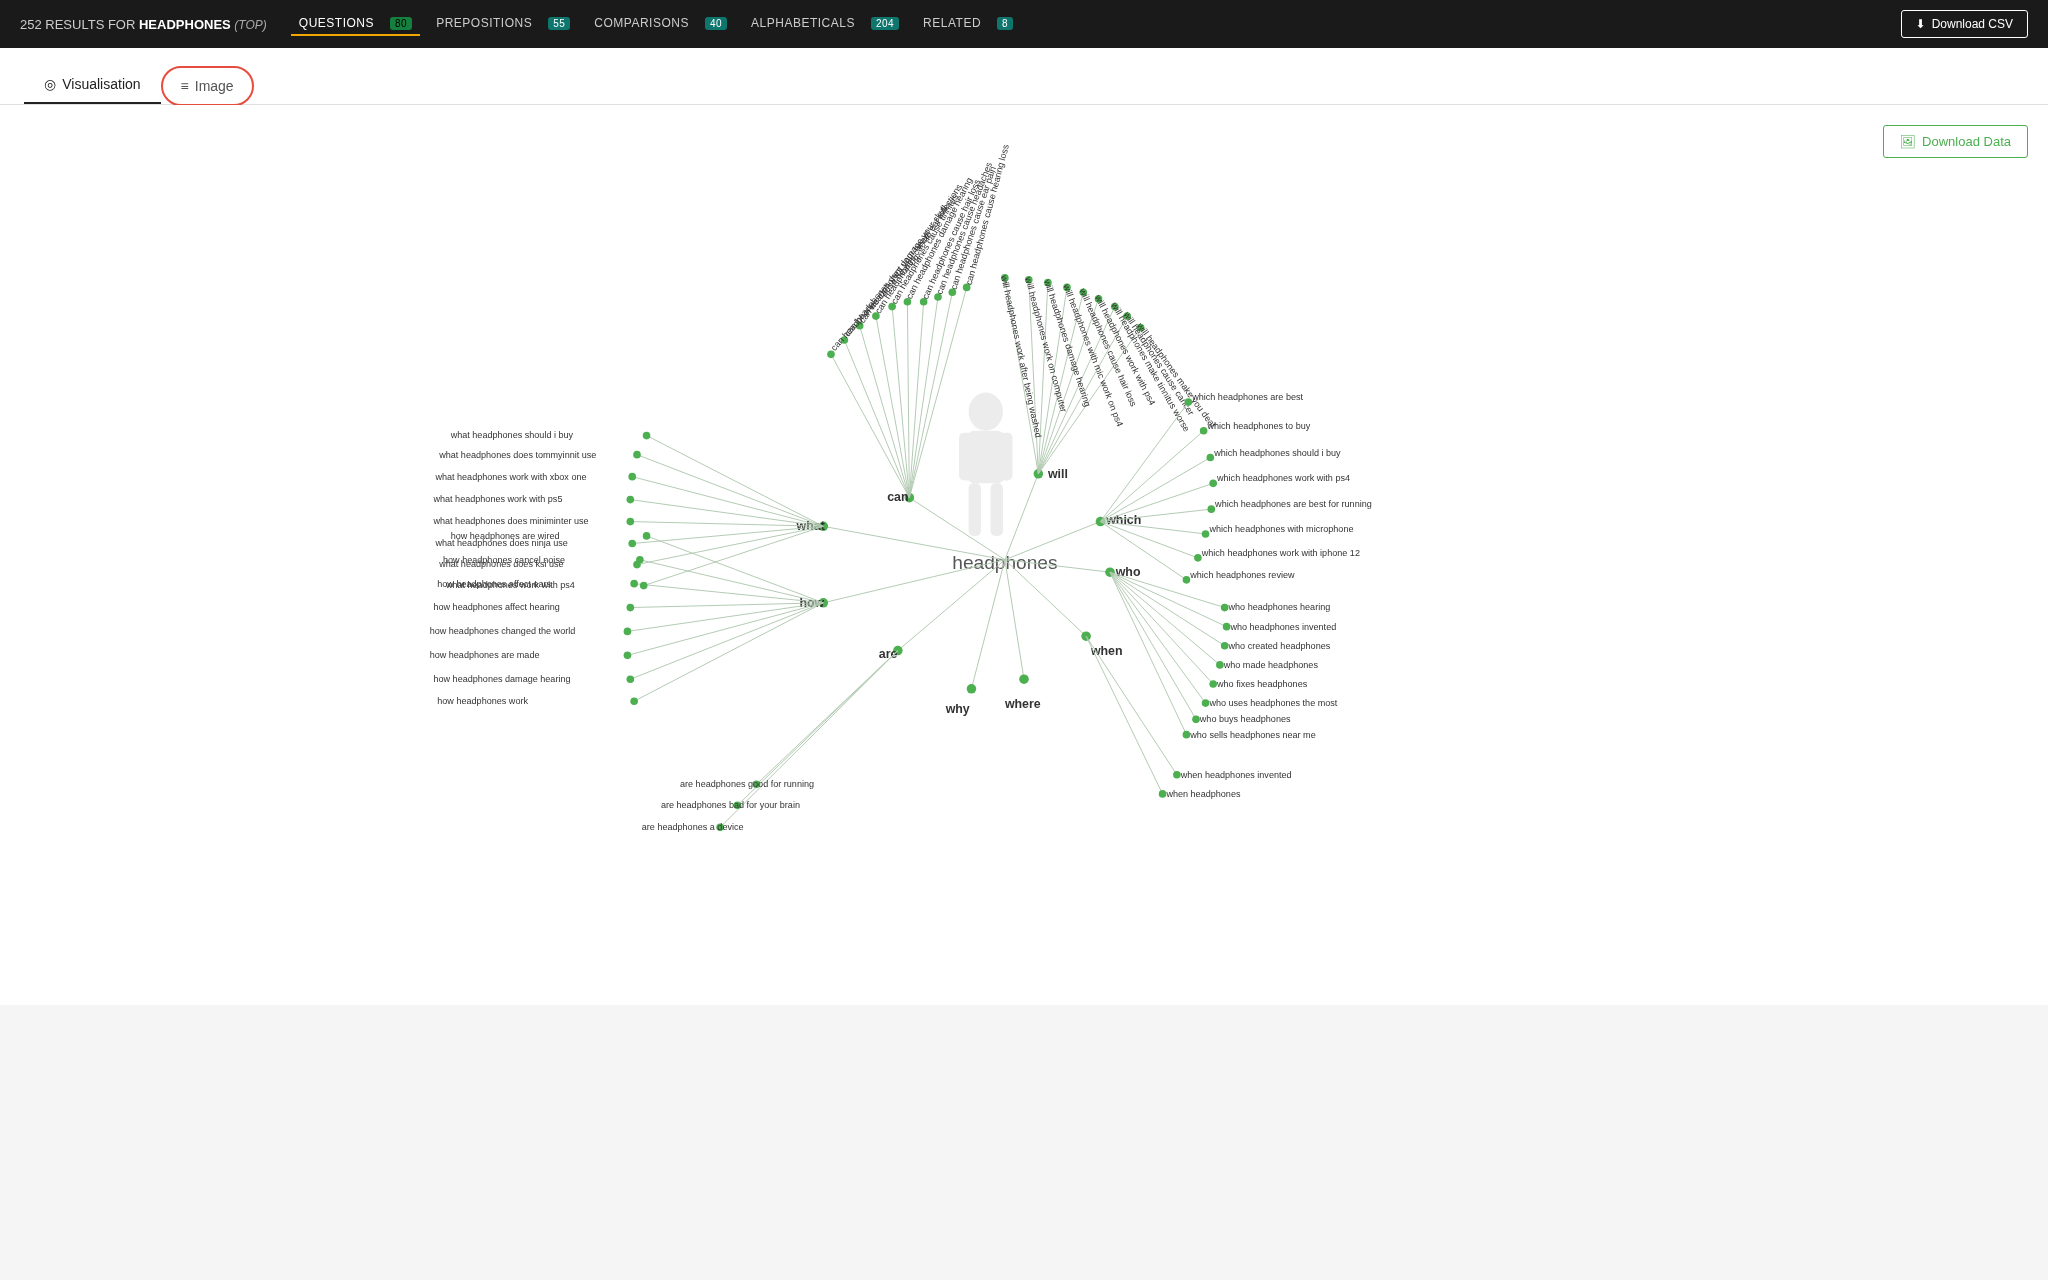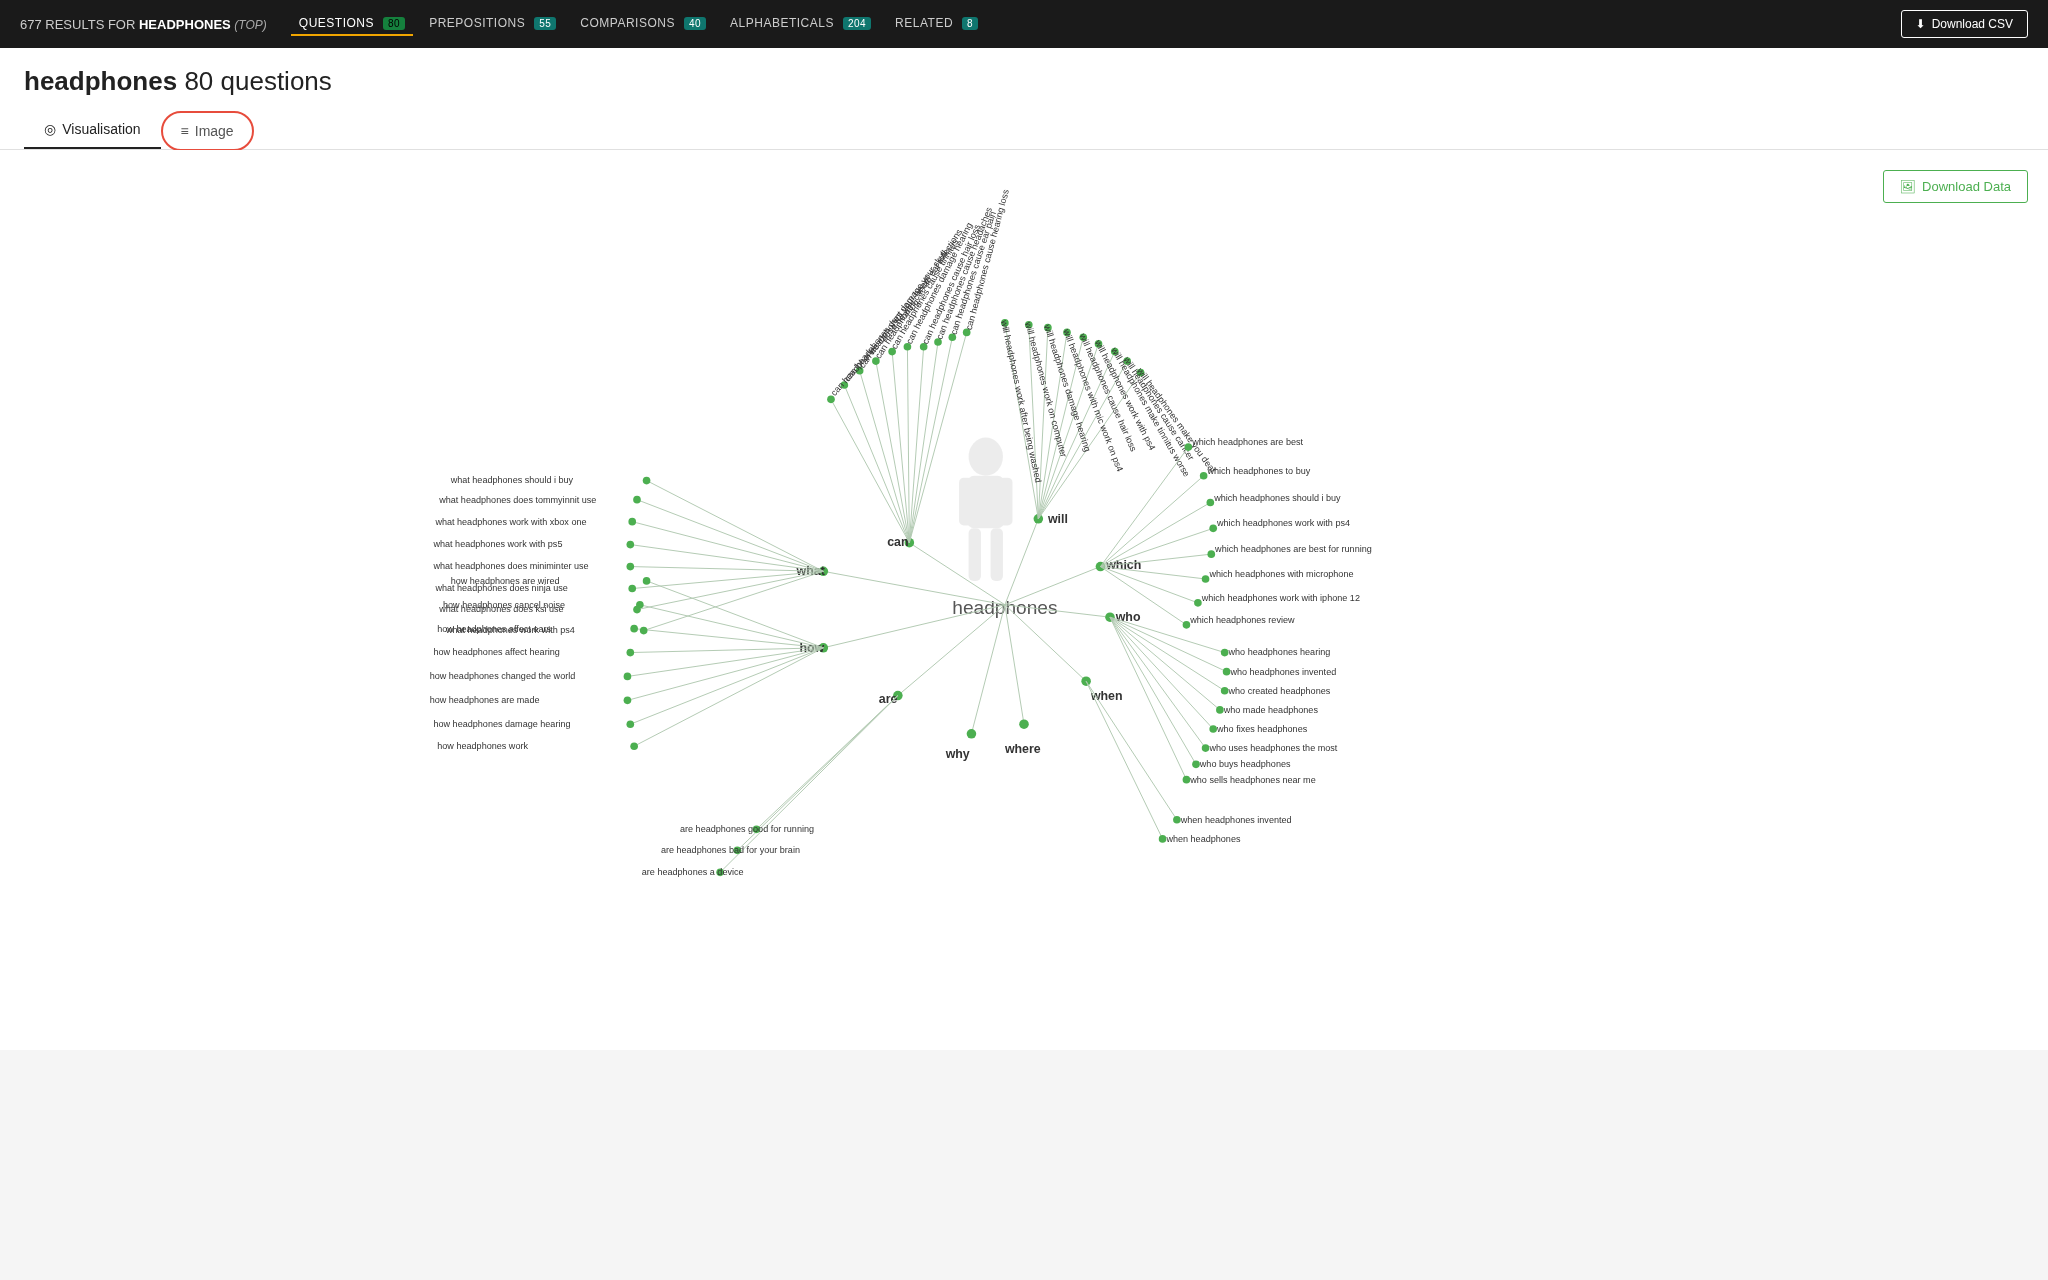--- a/index.html
+++ b/index.html
@@ -19,21 +19,21 @@
       font-size: 13px;
       white-space: nowrap;
       color: #ccc;
     }
     #results-label strong { color: #fff; font-weight: 900; }
     #results-label .top-tag { color: #aaa; font-size: 12px; font-style: italic; }
     .nav-tabs { display: flex; gap: 8px; flex: 1; }
     .nav-tab {
       display: flex;
       align-items: center;
-      gap: 9px;
+      gap: 16px;
       padding: 4px 8px;
       cursor: pointer;
       font-size: 12px;
       color: #ccc;
       border-bottom: 2px solid transparent;
       text-transform: uppercase;
       letter-spacing: 0.5px;
     }
     .nav-tab.active {
       color: #fff;
@@ -140,21 +140,21 @@
       height: 100%;
     }
     .dot { fill: #4caf50; }
     .line { stroke: #b0c8b0; stroke-width: 1; fill: none; }
   </style>
 </head>
 <body>
 
 <nav id="top-nav">
   <div id="results-label">
-    <span>677 RESULTS FOR</span>
+    <span>252 RESULTS FOR</span>
     <strong>HEADPHONES</strong>
     <span class="top-tag">(TOP)</span>
   </div>
 
   <div class="nav-tabs">
 
   <div class="nav-tab active">
         <span>QUESTIONS</span>
         <span class="badge">80</span>
       </div>
@@ -176,24 +176,20 @@
       </div>
     </div>
 
   <button id="download-csv-btn">
     <span>⬇</span>
     <span>Download CSV</span>
   </button>
 </nav>
 
 <div id="sub-header">
-  <h1 id="page-title">
-    <strong>headphones</strong>
-    <span>80 questions</span>
-  </h1>
   <div class="view-tabs">
     <div class="view-tab active">
       <span>◎</span>
       <span>Visualisation</span>
     </div>
     <div class="view-tab highlighted">
       <span>≡</span>
       <span>Image</span>
     </div>
   </div>

